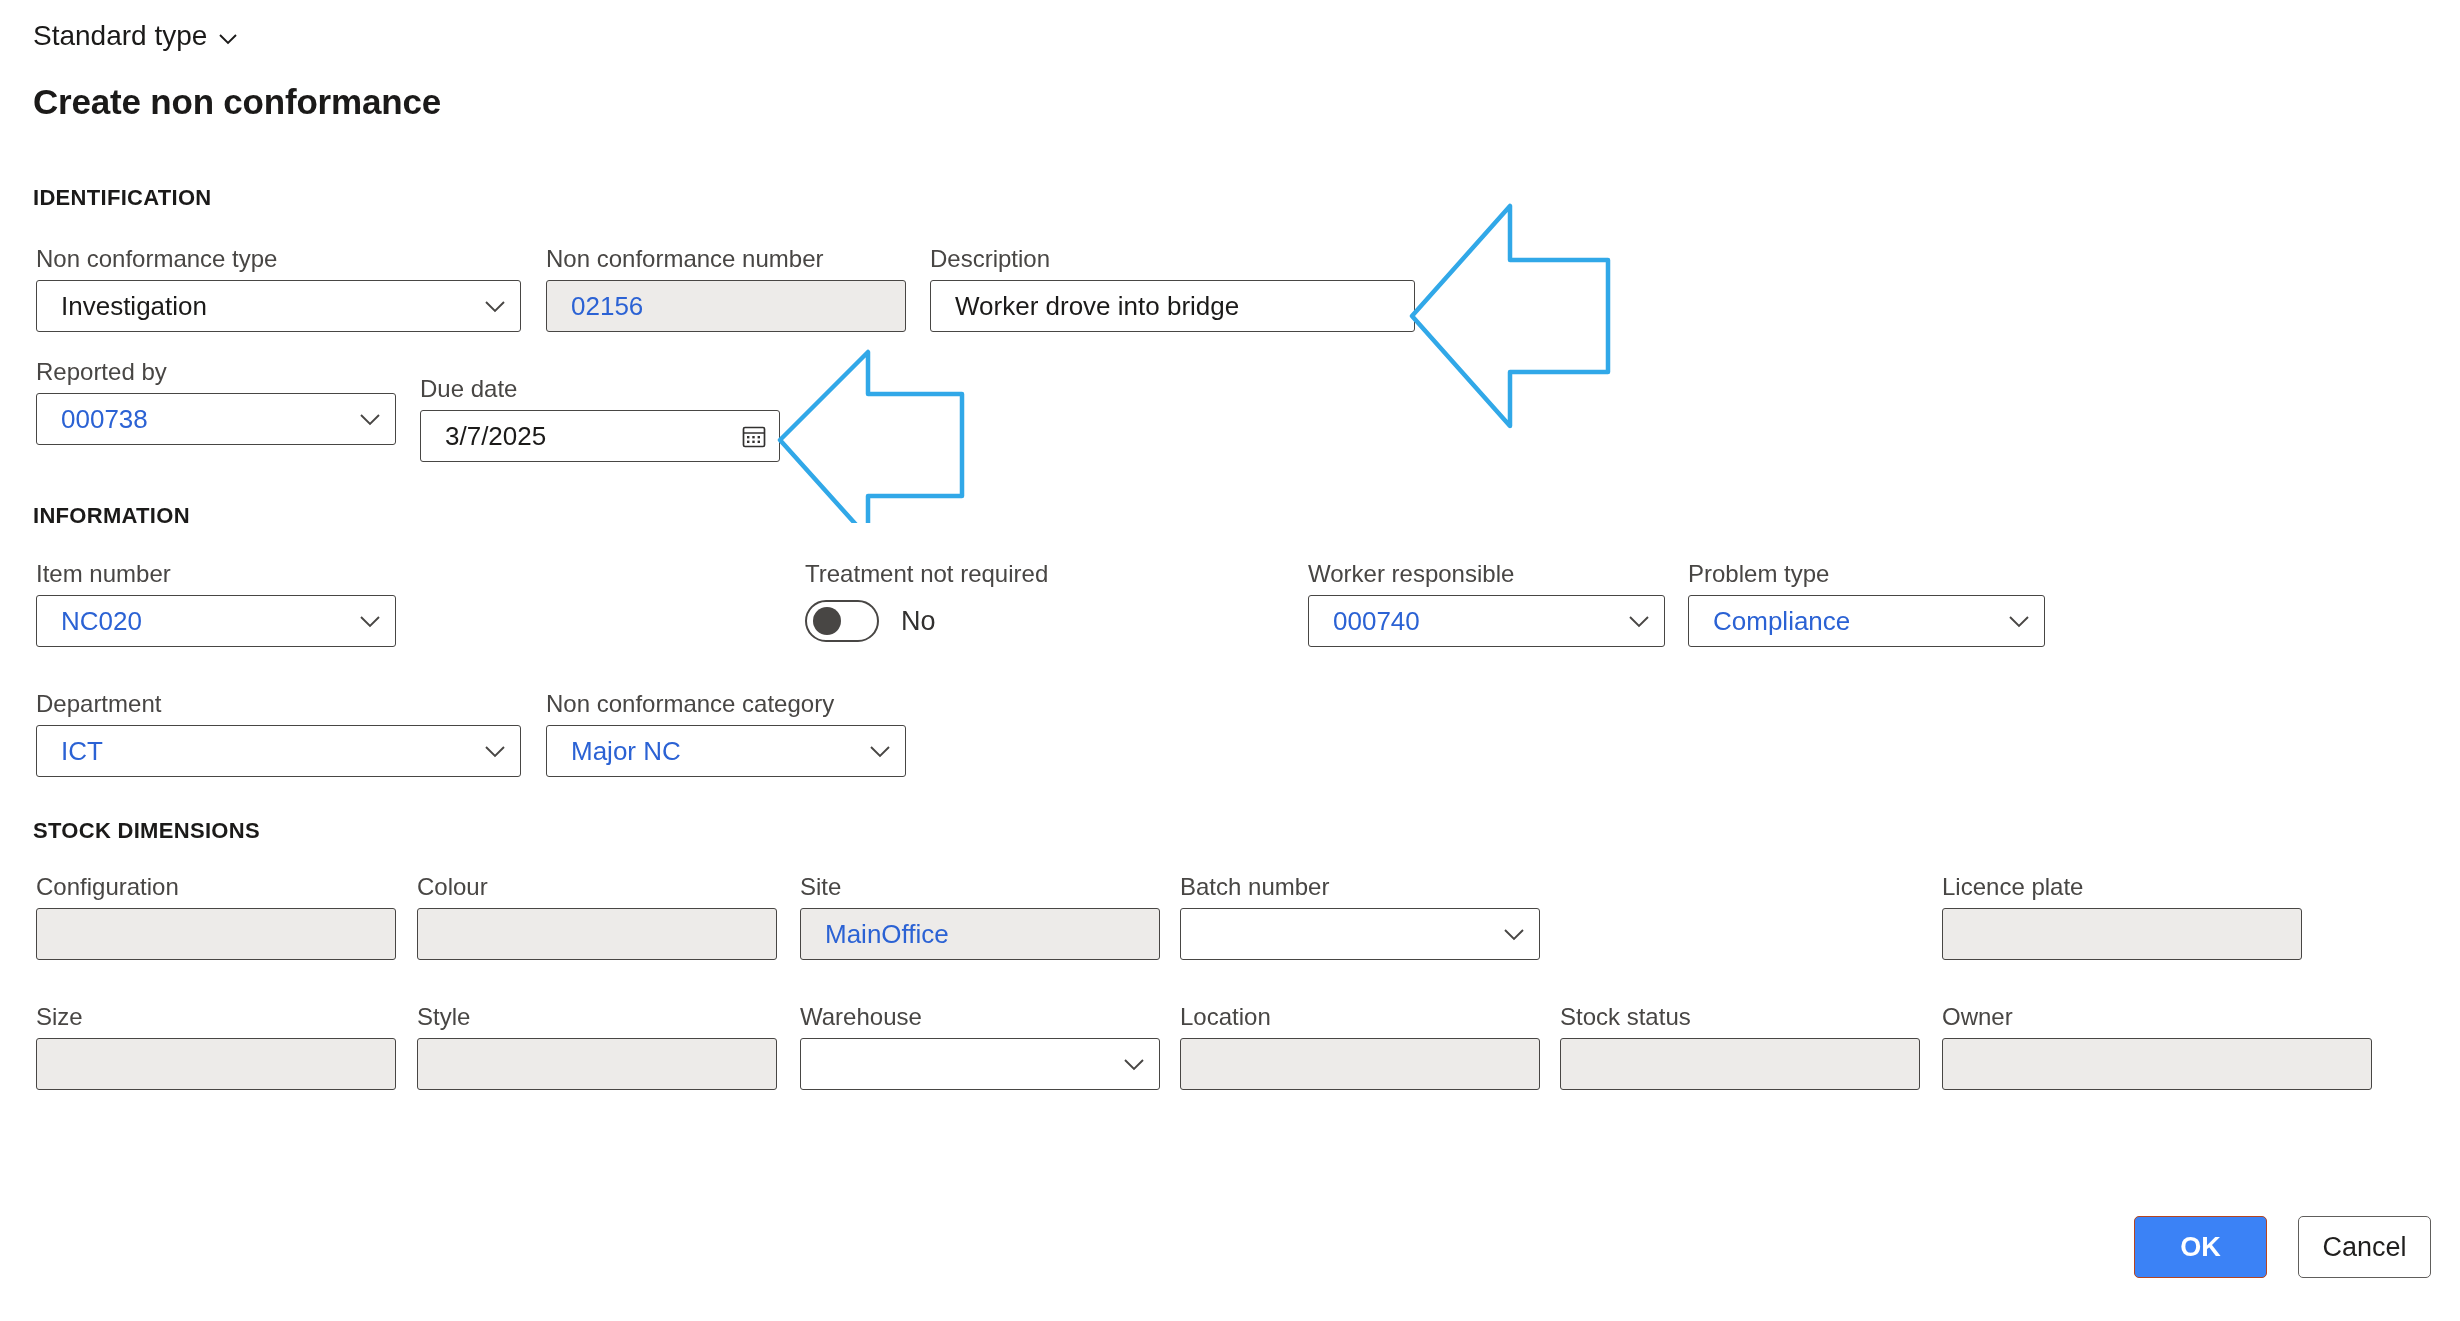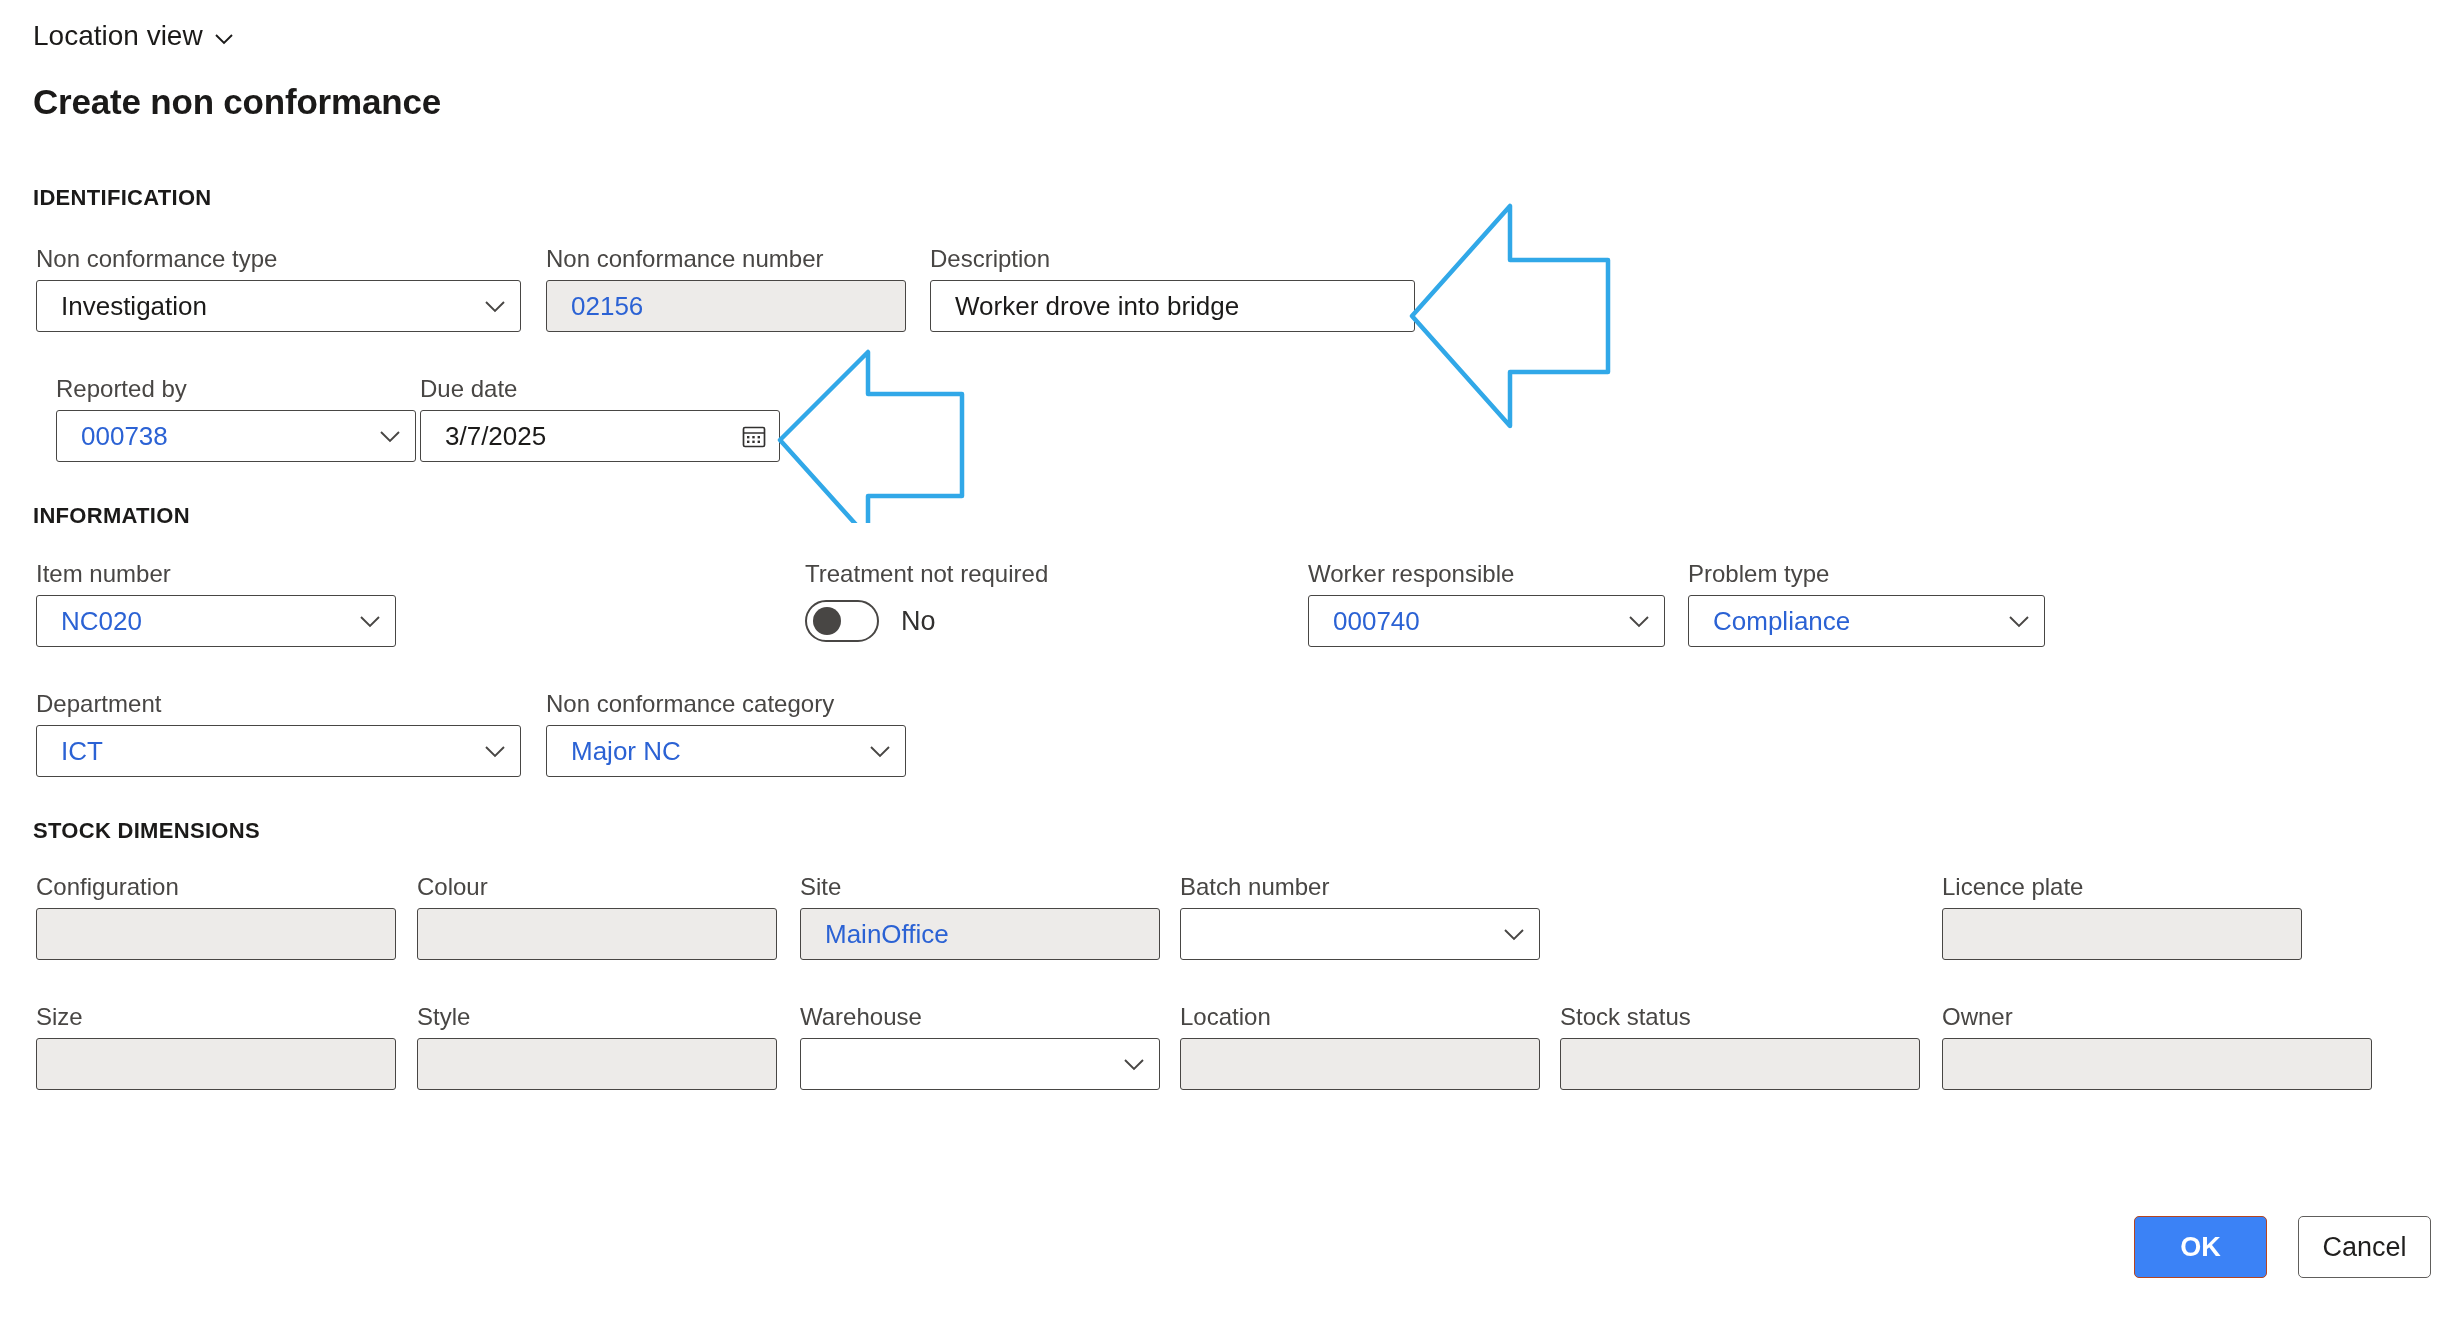--- a/index.html
+++ b/index.html
@@ -136,21 +136,21 @@
     position: absolute;
     pointer-events: none;
   }
 </style>
 </head>
 <body>
 
 <div id="page">
 
   <div class="view-switcher">
-    <span>Location view</span>
+    <span>Standard type</span>
     <span class="chev">
       <svg width="22" height="22" viewBox="0 0 22 22">
           <path d="M3 7 L11 15 L19 7" fill="none" stroke="#1b1a19" stroke-width="1.9"></path>
         </svg>
     </span>
   </div>
   <div class="page-title">Create non conformance</div>
 
   <div class="section-head" style="left:33px; top:185px;">IDENTIFICATION</div>
 
@@ -173,21 +173,21 @@
     </div>
   </div>
 
   <div class="field" style="left:930px; top:245px; width:485px;">
     <div class="field-label">Description</div>
     <div class="control">
       <span class="value">Worker drove into bridge</span>
     </div>
   </div>
 
-  <div class="field" style="left:36px; top:375px; width:360px;margin-left:20px;">
+  <div class="field" style="left:36px; top:358px; width:360px;">
     <div class="field-label">Reported by</div>
     <div class="control">
       <span class="value link">000738</span>
       <span class="chev-down">
         <svg width="26" height="26" viewBox="0 0 26 26">
             <path d="M4 9 L13 18 L22 9" fill="none" stroke="#484644" stroke-width="1.9"></path>
           </svg>
       </span>
     </div>
   </div>

